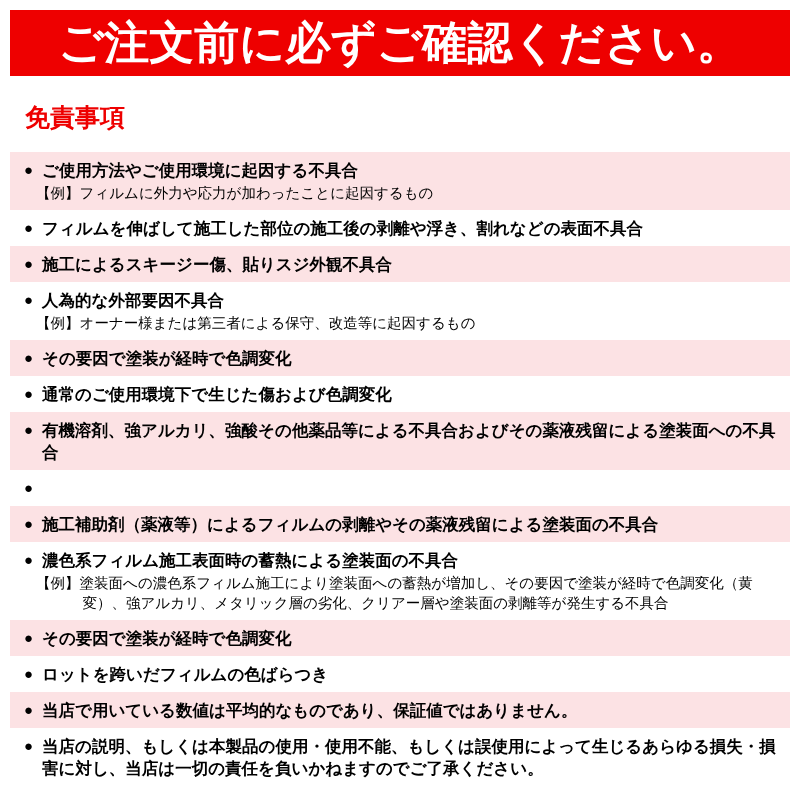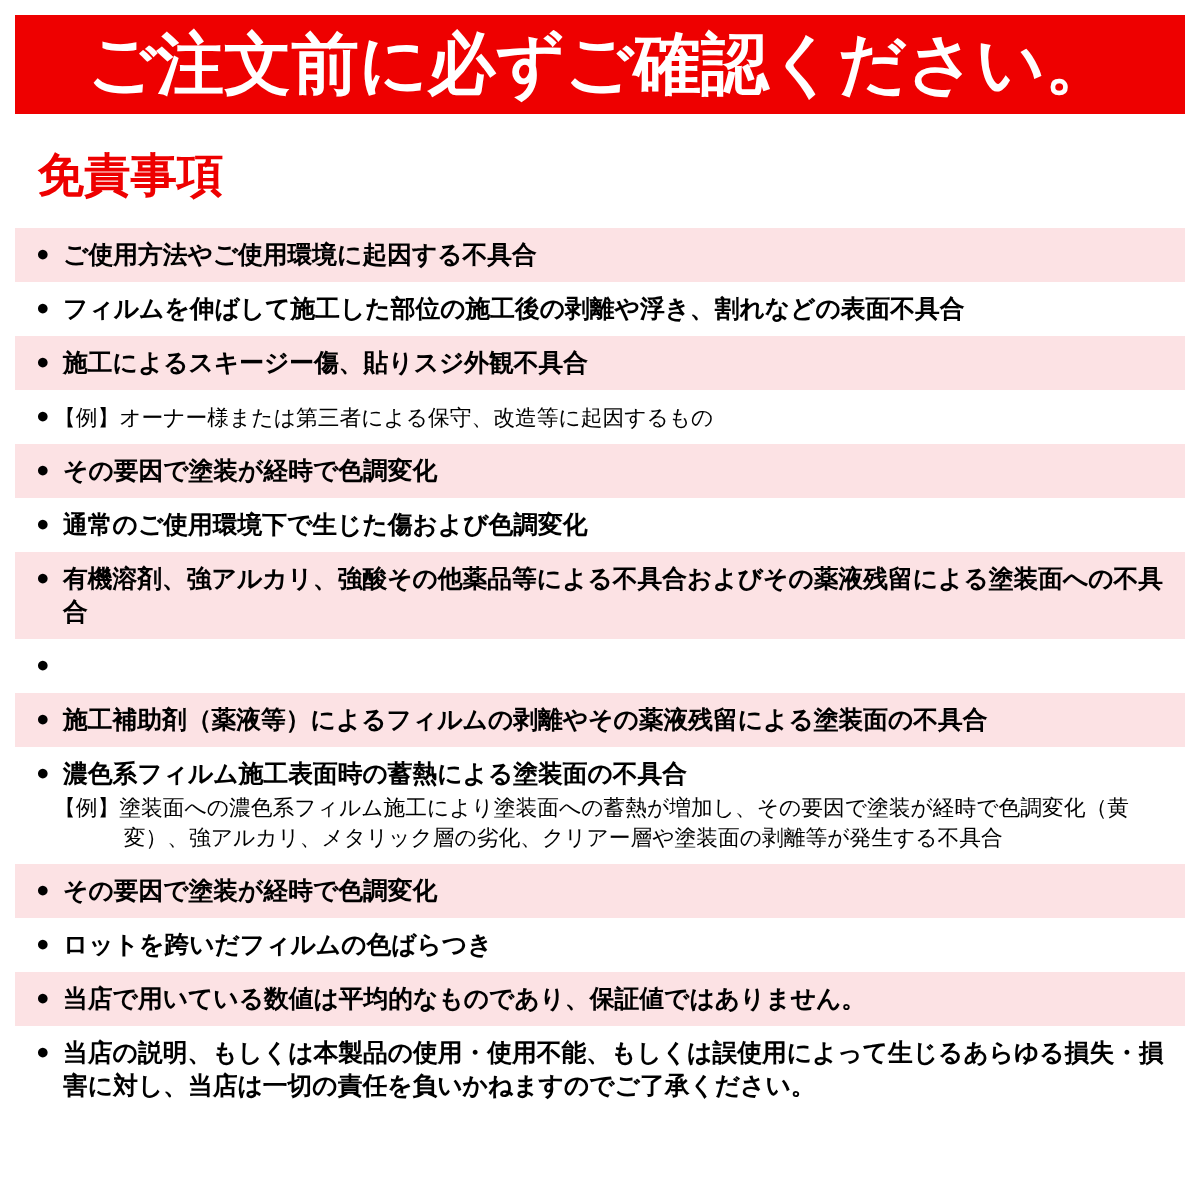--- a/index.html
+++ b/index.html
@@ -23,21 +23,21 @@
     display: flex;
     align-items: center;
     justify-content: center;
     font-size: 45px;
     font-weight: bold;
     letter-spacing: 0px;
     white-space: nowrap;
   }
   .heading {
     color: var(--accent-red, #ee0000);
-    font-size: 31px;
+    font-size: 25px;
     font-weight: bold;
     margin: 26px 0 0 25px;
     line-height: 30px;
   }
   .list {
     margin: 20px 10px 0 10px;
   }
   .item {
     display: flex;
     align-items: flex-start;
@@ -84,20 +84,21 @@
     <span>ご注文前に必ずご確認ください。</span>
   </div>
 
   <div class="heading">免責事項</div>
 
   <div class="list">
     <div class="item pink">
       <span class="bullet">●</span>
       <span class="item-body">
         <span class="main-text">ご使用方法やご使用環境に起因する不具合</span>
+        <span class="example">【例】フィルムに外力や応力が加わったことに起因するもの</span>
       </span>
     </div>
 
     <div class="item">
       <span class="bullet">●</span>
       <span class="item-body">
         <span class="main-text">フィルムを伸ばして施工した部位の施工後の剥離や浮き、割れなどの表面不具合</span>
 
       </span>
     </div>
@@ -106,20 +107,21 @@
       <span class="bullet">●</span>
       <span class="item-body">
         <span class="main-text">施工によるスキージー傷、貼りスジ外観不具合</span>
 
       </span>
     </div>
 
     <div class="item">
       <span class="bullet">●</span>
       <span class="item-body">
+        <span class="main-text">人為的な外部要因不具合</span>
         <span class="example">【例】オーナー様または第三者による保守、改造等に起因するもの</span>
       </span>
     </div>
 
     <div class="item pink">
       <span class="bullet">●</span>
       <span class="item-body">
         <span class="main-text">その要因で塗装が経時で色調変化</span>
 
       </span>

